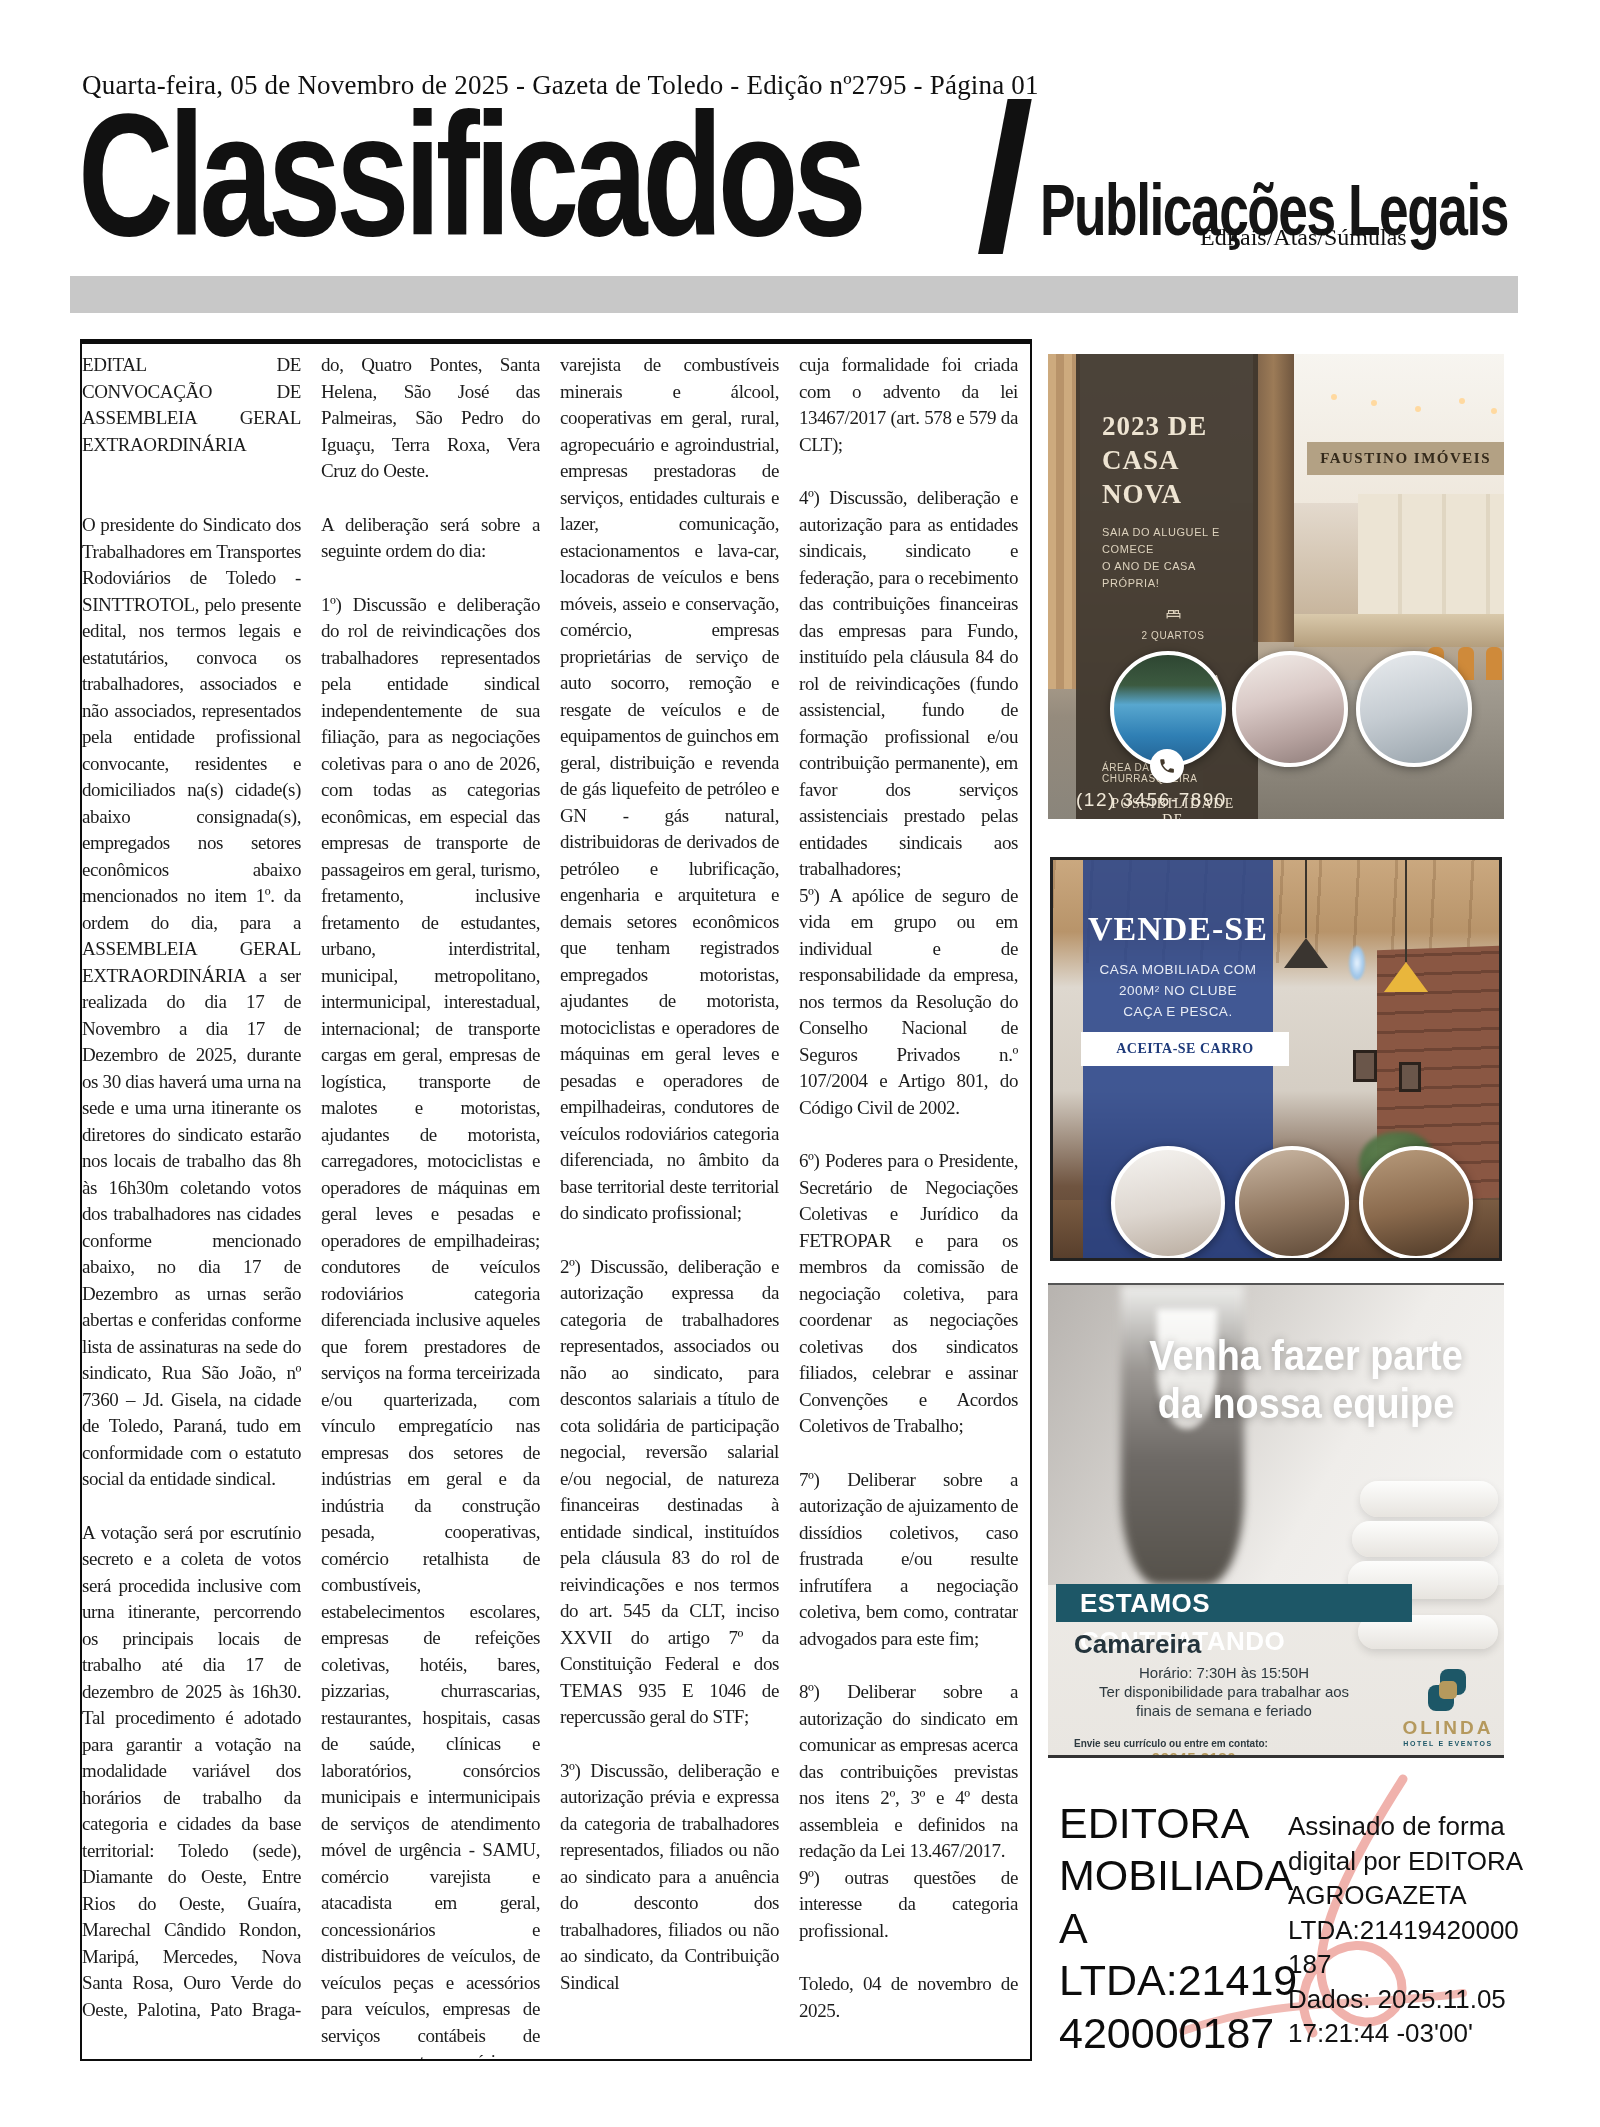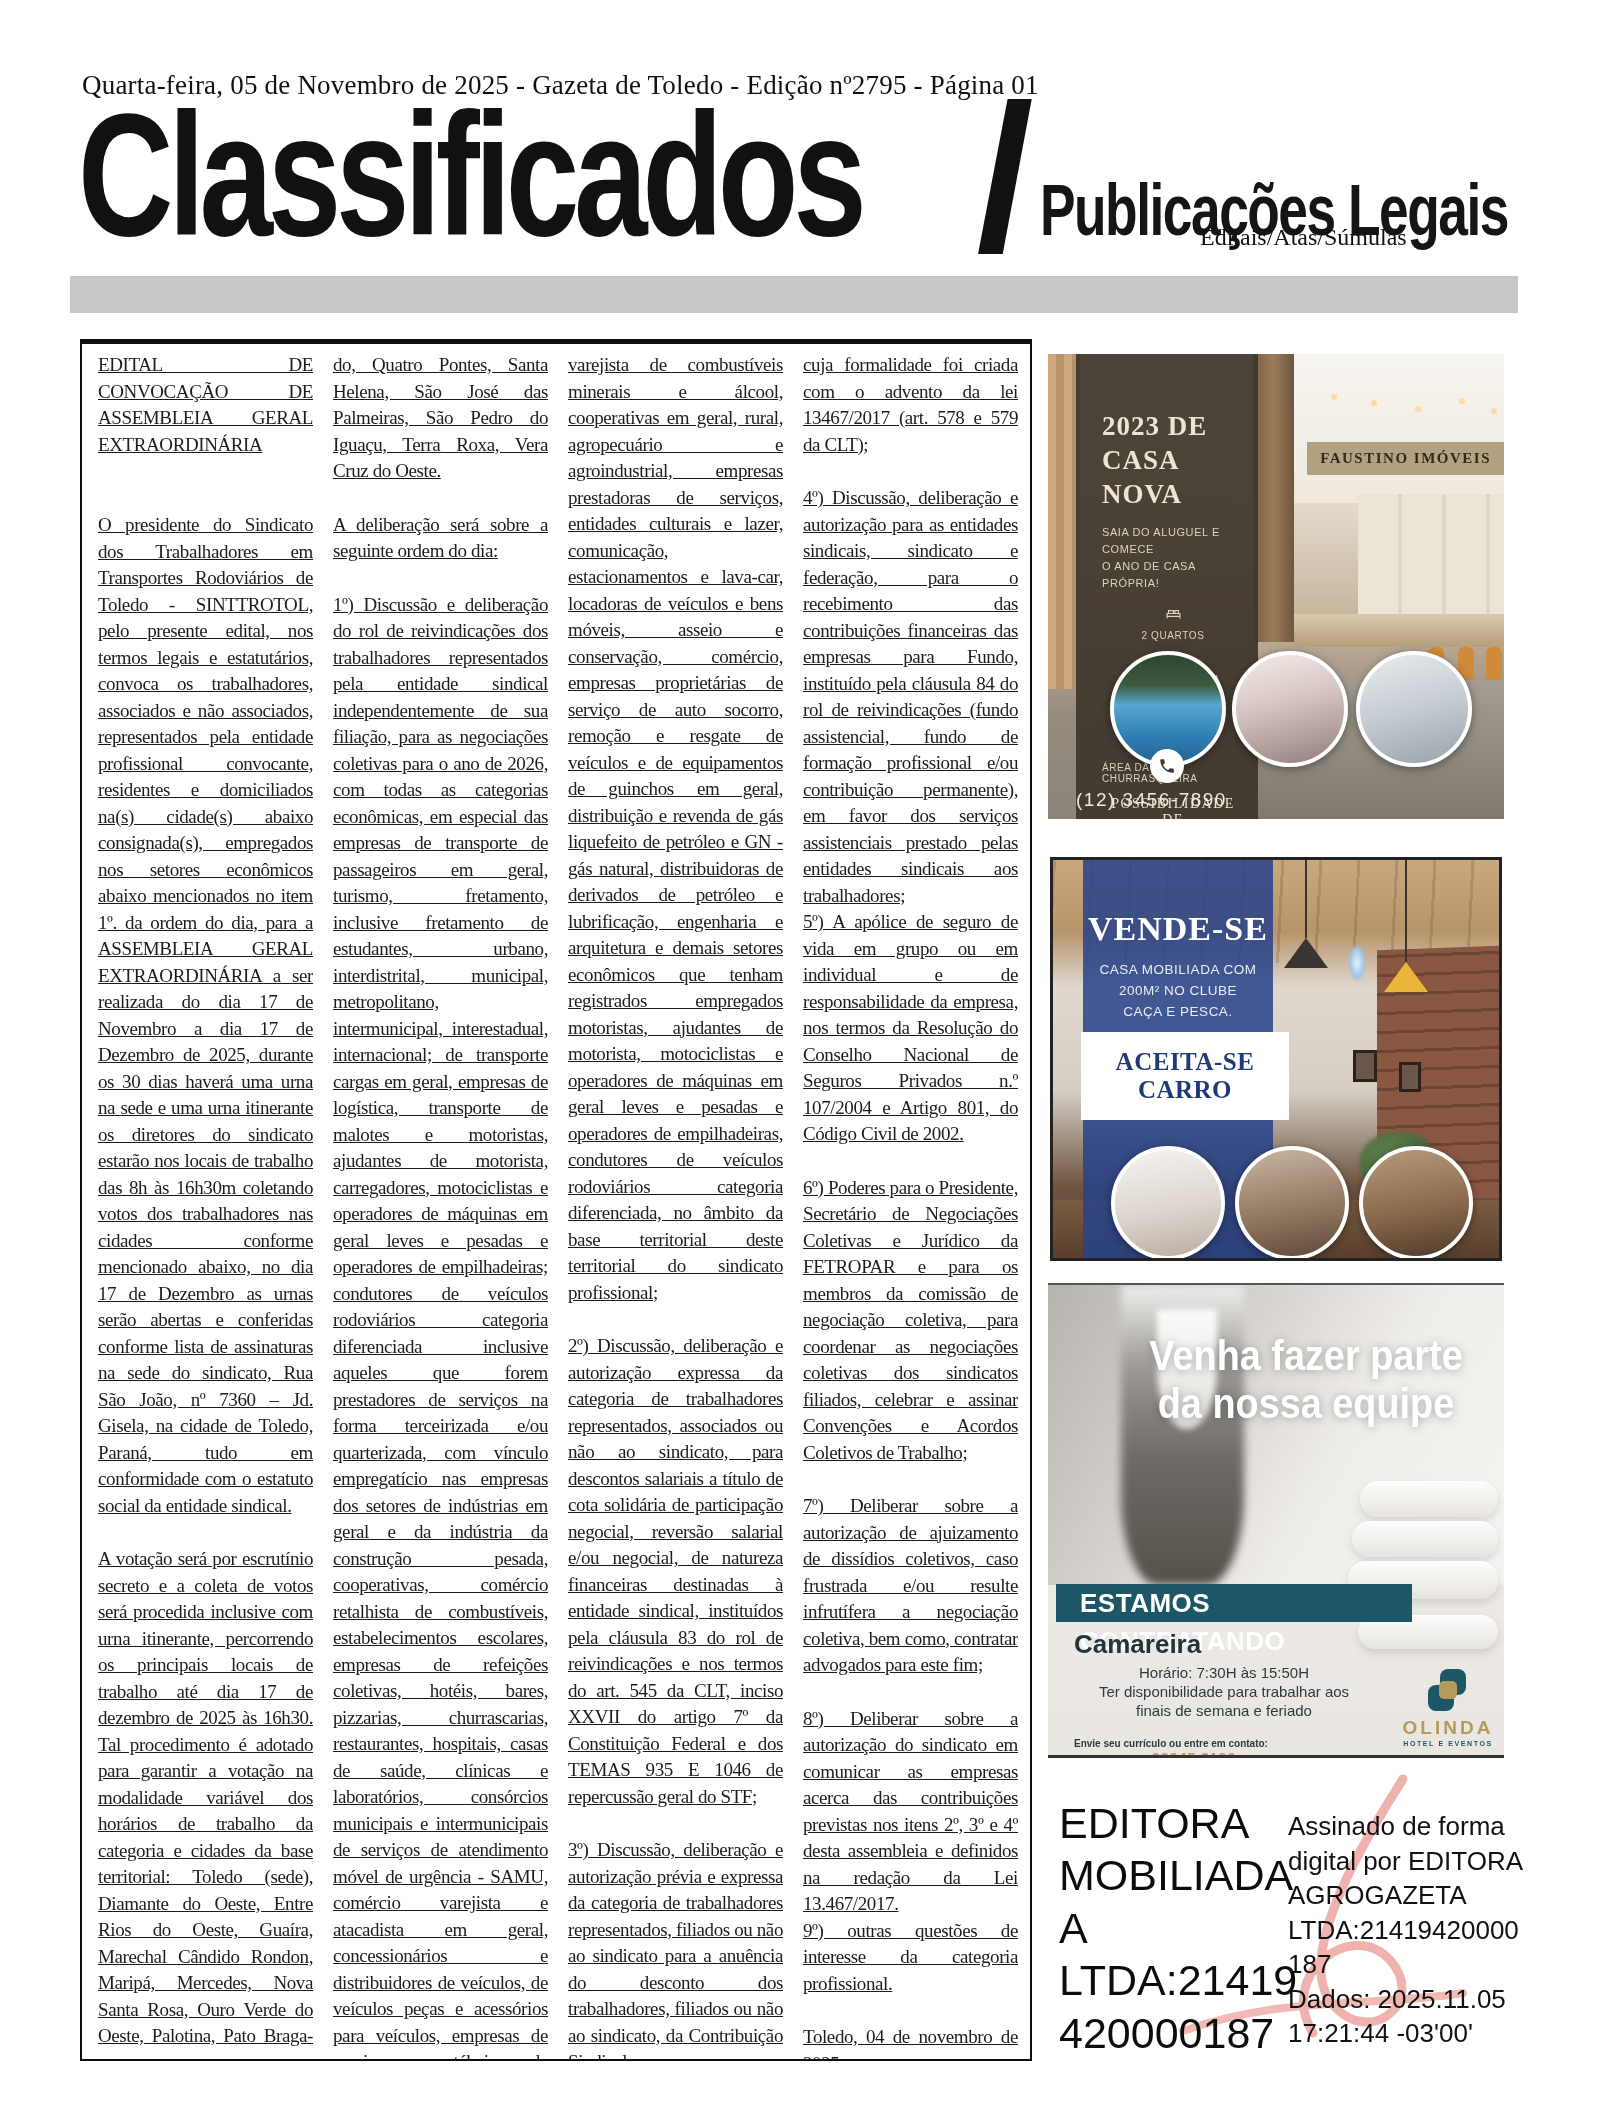--- a/index.html
+++ b/index.html
@@ -17,21 +17,21 @@
   .mast-slash{position:absolute;left:898px;top:-26px;font-size:208px;line-height:1;font-weight:bold;color:#111;}
   .mast-sub{position:absolute;left:962px;top:74px;font-size:72px;line-height:1;font-weight:bold;
             letter-spacing:-2px;transform:scaleX(.74);transform-origin:0 0;color:#151515;white-space:nowrap;}
   .mast-tagline{position:absolute;left:1200px;top:224px;font-family:"Liberation Serif",serif;
                 font-size:24px;color:#111;}
   .divider-bar{position:absolute;left:70px;top:276px;width:1448px;height:37px;background:#c8c8c8;}
 
   
   .article-box{position:absolute;left:80px;top:339px;width:952px;height:1722px;
                border:2px solid #0d0d0d;border-top-width:5px;box-sizing:border-box;
-               padding:8px 12px 0 16px;text-decoration:underline;}
+               padding:8px 12px 0 0;}
   .cols{display:grid;grid-template-columns:repeat(4,1fr);column-gap:20px;height:100%;}
   .news-col{overflow:hidden;height:100%;}
   .news-p{font-family:"Liberation Serif",serif;font-size:19px;line-height:26.5px;
           letter-spacing:-.4px;text-align:justify;margin:0 0 27px 0;color:#1c1c1c;}
   .news-p.gap{margin-top:54px;}
   .news-p.tight{margin-top:-27px;}
   .news-p.runon{text-align-last:justify;margin-bottom:0;}
 
   
   .ad{position:absolute;overflow:hidden;box-sizing:border-box;}
@@ -99,22 +99,22 @@
   .blue-glow{position:absolute;left:296px;top:86px;width:16px;height:34px;border-radius:50%;
              background:radial-gradient(#eaf4ff,#9cc4e8 60%,transparent);filter:blur(1px);}
   .frame{position:absolute;background:#6a564a;border:3px solid #2b221c;}
   .plant{position:absolute;right:66px;bottom:64px;width:74px;height:62px;border-radius:50% 40% 55% 45%;
          background:radial-gradient(circle at 40% 40%,#5d8350,#3f5e35);filter:blur(2px);opacity:.95;}
   .ad2-panel{position:absolute;left:30px;top:0;width:190px;height:100%;
              background:rgba(38,66,138,.85);box-sizing:border-box;padding-top:50px;text-align:center;}
   .ad2-title{font-family:"Liberation Serif",serif;font-weight:bold;font-size:34px;color:#fff;letter-spacing:1px;}
   .ad2-desc{margin:12px 10px 0 10px;font-size:13.5px;line-height:1.55;color:#e8ecf5;letter-spacing:.5px;}
   .ad2-box{position:absolute;left:28px;top:172px;width:204px;background:#ffffff;color:#1e3a7a;
-           font-family:"Liberation Serif",serif;font-weight:bold;font-size:25px;text-align:center;
-           padding:16px 2px;letter-spacing:.5px;}
+           font-family:"Liberation Serif",serif;font-weight:bold;font-size:14px;text-align:center;
+           padding:9px 2px;letter-spacing:.5px;}
   .c-bed2{background:linear-gradient(170deg,#f5f3f0 0%,#ddd6cf 55%,#b9ac9f 100%);}
   .c-living{background:linear-gradient(170deg,#c9b6a2 0%,#937a63 55%,#5f4a38 100%);}
   .c-kitchen{background:linear-gradient(170deg,#b79a7b 0%,#8a6a4d 55%,#4f3a28 100%);}
 
   
   .ad3{left:1048px;top:1283px;width:456px;height:475px;background:linear-gradient(180deg,#f3f1ee,#e9e6e1);
        border-top:2px solid #555;border-bottom:3px solid #333;}
   .ad3-photo{position:absolute;top:0;left:0;right:0;height:300px;
              background:linear-gradient(120deg,#b7b3af 0%,#d8d5d1 38%,#efedea 62%,#f5f4f2 100%);}
   .maid{position:absolute;left:16%;top:0;width:27%;height:100%;filter:blur(4px);

